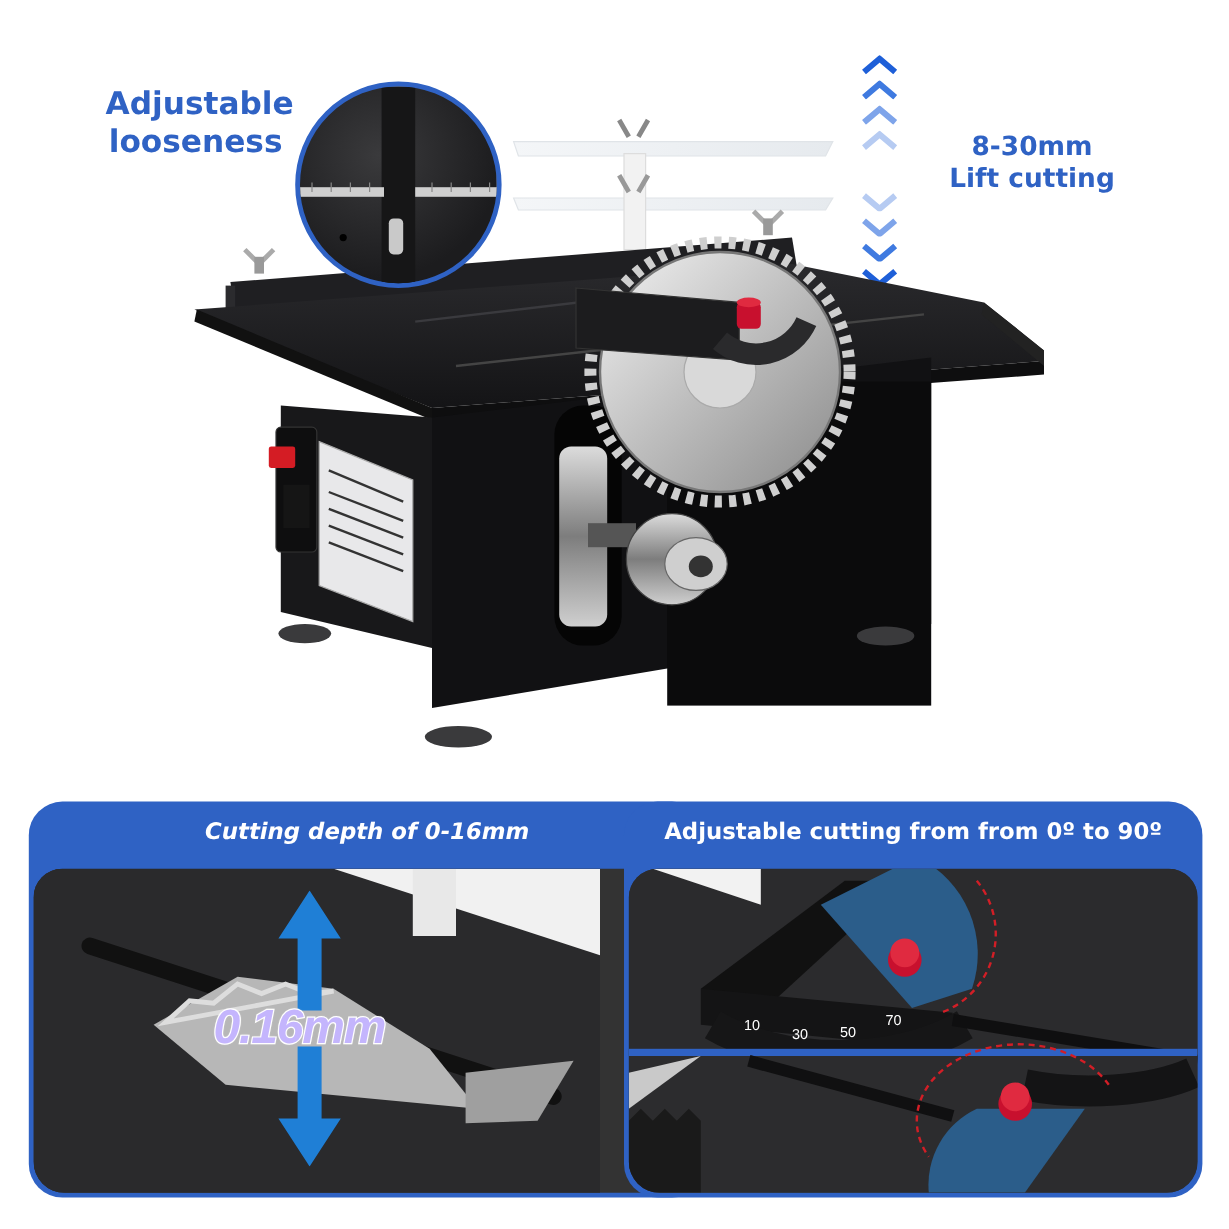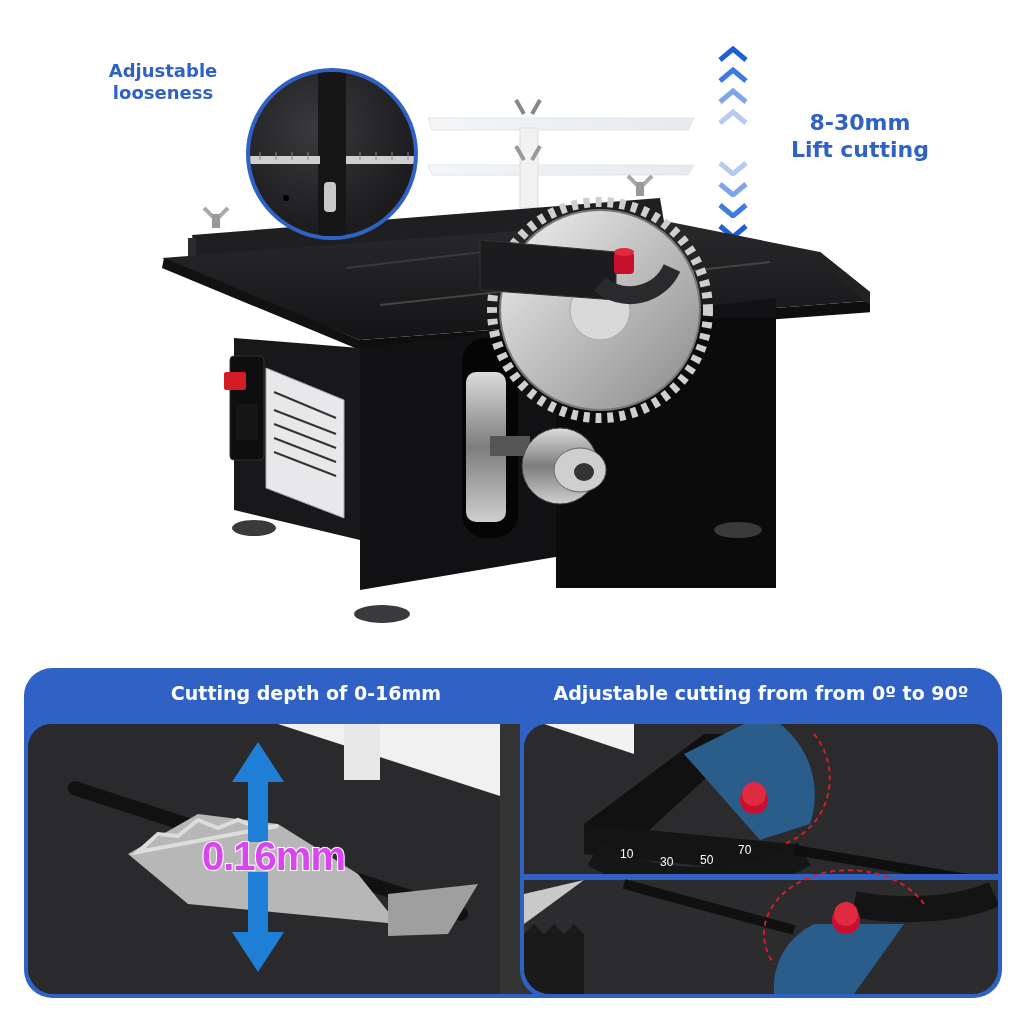--- a/index.html
+++ b/index.html
@@ -3,21 +3,21 @@
 <meta charset="utf-8">
 <style>
   * { box-sizing: border-box; margin: 0; padding: 0; }
   html, body { width: 1024px; height: 1024px; background: #ffffff; overflow: hidden; }
   body { position: relative; font-family: "DejaVu Sans", sans-serif; }
 
   .blue-label {
     position: absolute; color: #2f62c4; font-weight: bold;
     font-family: "DejaVu Sans", sans-serif; text-align: center; line-height: 1.22;
   }
-  #label-looseness { left: 88px; top: 60px; width: 150px; font-size: 18px; }
+  #label-looseness { left: 88px; top: 72px; width: 150px; font-size: 26px; }
   #label-lift { left: 780px; top: 110px; width: 160px; font-size: 22px; }
 
   
   .chev-col { position: absolute; left: 718px; width: 30px; }
   .chev-col.up { top: 46px; }
   .chev-col.down { top: 160px; }
   .chev { width: 30px; height: 16px; margin-bottom: 1px; }
 
   
   #zoom-circle {
@@ -27,37 +27,36 @@
   }
 
   
   #product { position: absolute; left: 150px; top: 80px; width: 720px; height: 560px; }
 
   
   .panel {
     position: absolute; top: 668px; height: 330px; border-radius: 28px;
     background: #2f62c4; overflow: hidden;
   }
-  #panel-depth { left: 24px; width: 564px; }
+  #panel-depth { left: 24px; width: 564px; font-style: italic; }
   #panel-angle { left: 520px; width: 482px; }
   .panel-title {
     position: absolute; left: 0; right: 0; top: 14px; text-align: center;
     color: #ffffff; font-weight: bold; font-size: 19px;
     font-family: "DejaVu Sans", sans-serif;
   }
   .panel-photo {
     position: absolute; left: 4px; right: 4px; top: 56px; bottom: 4px;
     border-radius: 24px 24px 26px 26px; overflow: hidden; background: #333;
   }
   .depth-value {
     position: absolute; left: 150px; top: 110px; font-size: 40px; font-weight: bold;
-    color: #d946ef; font-family: "Liberation Sans", sans-serif; letter-spacing: -1px;
+    color: #c4b5fd; font-family: "Liberation Sans", sans-serif; letter-spacing: -1px;
     -webkit-text-stroke: 2px #ffffff; paint-order: stroke fill;
     text-shadow: 0 0 2px #fff;
-    margin-left: 24px;
   }
 </style>
 </head>
 <body>
 
 <div id="label-looseness" class="blue-label">
   <div>Adjustable</div>
   <div>looseness</div>
 </div>
 

